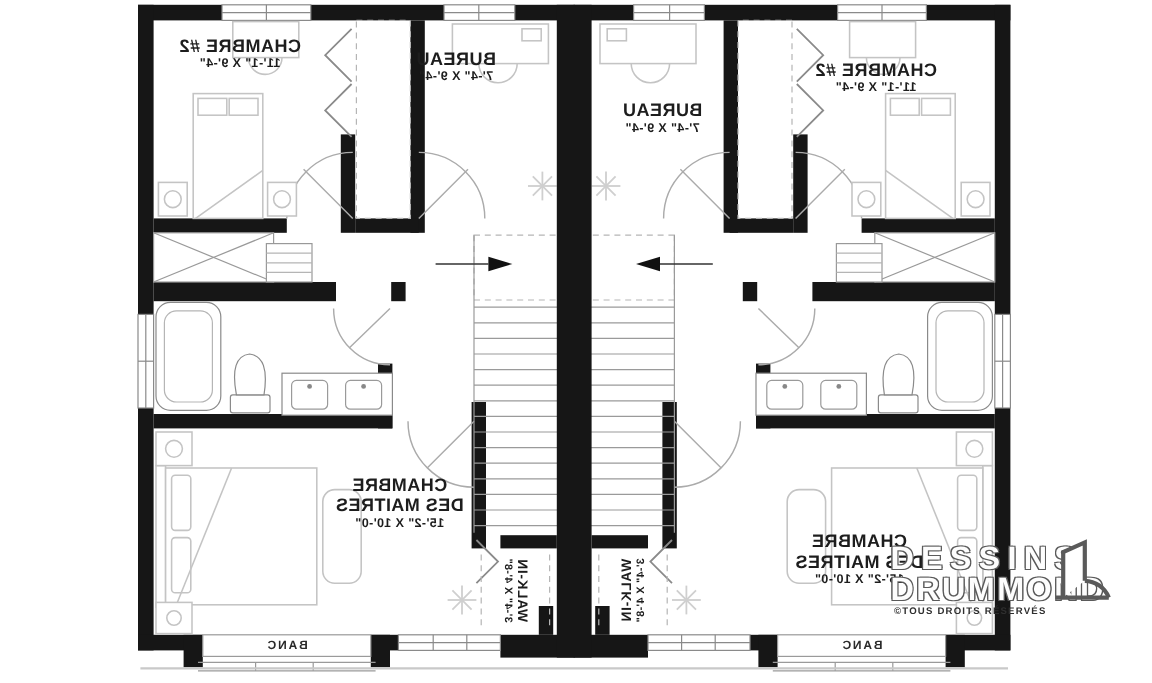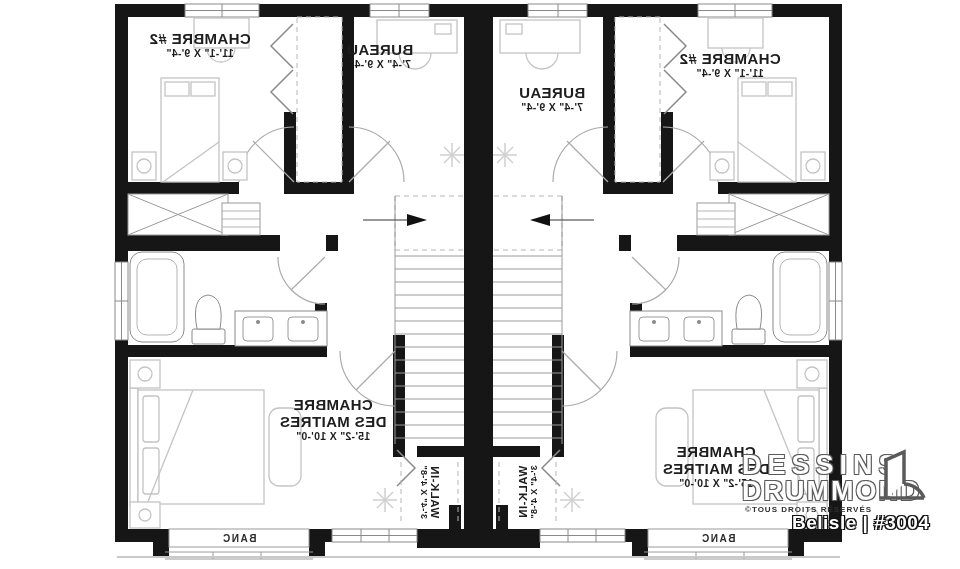--- a/index.html
+++ b/index.html
@@ -249,15 +249,14 @@
   <div class="wm" style="left:742px;top:452px;">
     <div class="wm-brand">DESSINS</div>
     <div class="wm-brand" style="letter-spacing:2px;">DRUMMOND</div>
   </div>
   <svg class="wm" style="left:878px;top:448px;" width="50" height="54" viewBox="0 0 50 54">
     <path d="M8,50 L8,12 L26,4 L26,36" fill="#fff" stroke="#5a5a5a" stroke-width="3.5"></path>
     <path d="M26,36 A22 22 0 0 1 46,50" fill="none" stroke="#5a5a5a" stroke-width="3.5"></path>
     <line x1="2" y1="50" x2="46" y2="50" stroke="#5a5a5a" stroke-width="3.5"></line>
   </svg>
   <div class="wm wm-rights" style="left:745px;top:505px;">©TOUS DROITS RÉSERVÉS</div>
-  <div class="wm wm-id" style="left:792px;top:512px;">Belisle | #3004</div>
 
 </div>
 
 </body></html>

